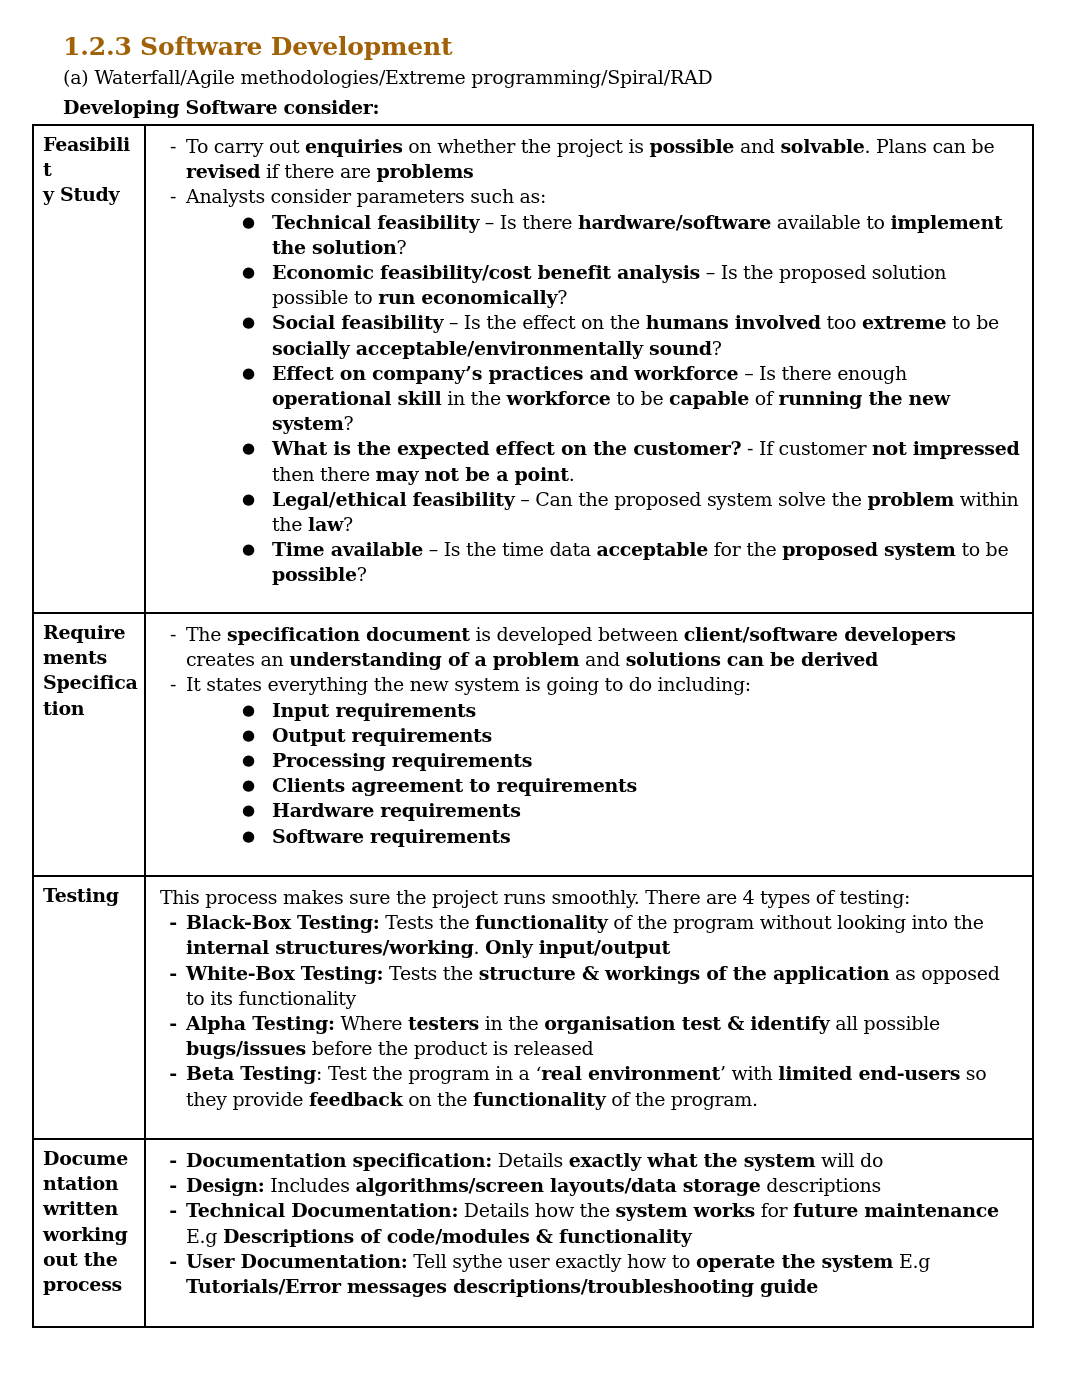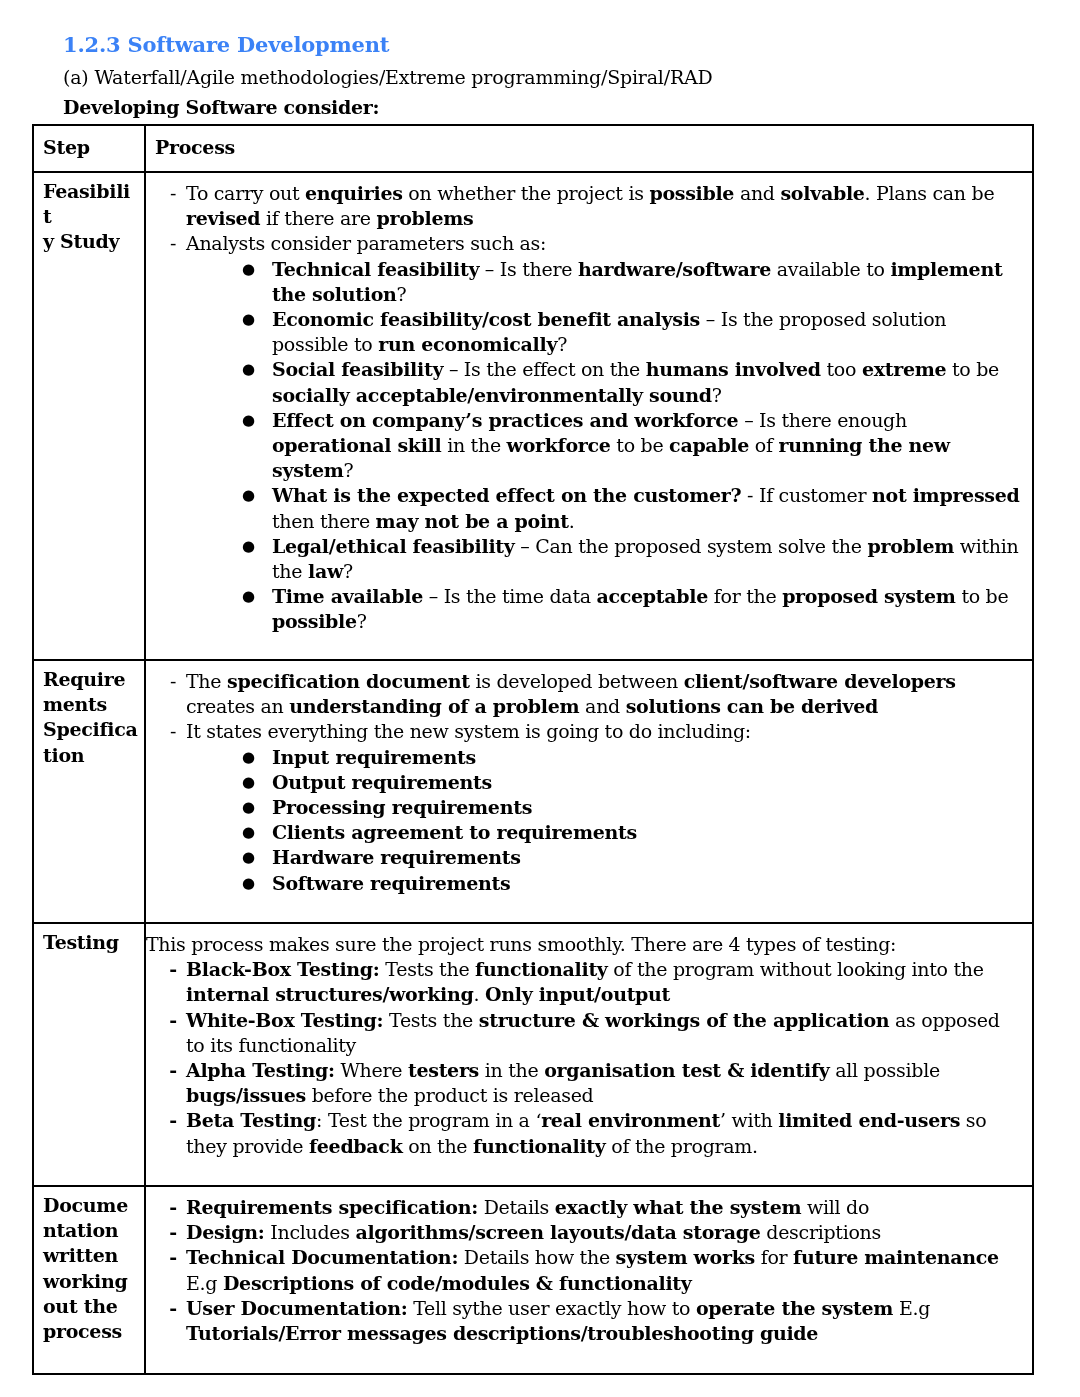--- a/index.html
+++ b/index.html
@@ -4,21 +4,21 @@
 <style>
   html, body { margin: 0; padding: 0; background: #ffffff; }
   body {
     width: 1080px; height: 1397px; position: relative; overflow: hidden;
     font-family: "DejaVu Serif", "Liberation Serif", serif;
     color: #000;
   }
   .page { position: absolute; left: 0; top: 0; width: 1080px; }
   .heading {
     position: absolute; left: 63px; top: 32px;
-    font-size: 21px; font-weight: bold; color: #3b82f6;
+    font-size: 25px; font-weight: bold; color: #a16207;
     letter-spacing: -0.2px;
   }
   .subheading {
     position: absolute; left: 63px; top: 66px;
     font-size: 19px; letter-spacing: -0.2px;
   }
   .label {
     position: absolute; left: 63px; top: 96px;
     font-size: 19px; font-weight: bold; letter-spacing: -0.3px;
   }
@@ -36,21 +36,21 @@
   .stepcell { padding: 6px 6px 6px 9px !important; font-weight: bold; word-break: break-all; }
   .stepcell span { display: block; }
   .headcell { padding: 9px 9px 6px 9px !important; font-weight: bold; height: 30px; }
   .proc { padding: 8px 10px 8px 0 !important; }
   .dash-row { display: flex; }
   .dash { width: 40px; text-align: center; flex: none; padding-left: 14px; box-sizing: border-box; }
   .dash-text { flex: 1; }
   .bul-row { display: flex; padding-left: 96px; }
   .bul { width: 30px; flex: none; font-size: 15px; }
   .bul-text { flex: 1; }
-  .intro { padding-left: 0; }
+  .intro { padding-left: 14px; }
   .testing .dash { font-weight: bold; }
   .b { font-weight: bold; }
   .row-feas td { height: 470px; }
   .row-req td { height: 245px; }
   .row-test td { height: 245px; }
   .row-doc td { height: 170px; }
 </style>
 </head>
 <body>
 
@@ -58,24 +58,20 @@
   <div class="heading">1.2.3 Software Development</div>
   <div class="subheading">(a) Waterfall/Agile methodologies/Extreme programming/Spiral/RAD</div>
   <div class="label">Developing Software consider:</div>
 
   <table class="main">
     <colgroup>
         <col class="step">
         <col>
       </colgroup>
     <tbody>
-        <tr>
-      <th class="headcell">Step</th>
-      <th class="headcell">Process</th>
-    </tr>
     <tr class="row-feas">
       <td class="stepcell">
             <span>Feasibilit</span>
             <span>y Study</span>
           </td>
       <td class="proc">
             <div class="dash-row">
               <span class="dash">-</span>
               <span class="dash-text"><span>To carry out </span><span class="b">enquiries</span><span> on whether the project is </span><span class="b">possible</span><span> and </span><span class="b">solvable</span><span>. Plans can be </span><span class="b">revised</span><span> if there are </span><span class="b">problems</span></span>
             </div>
@@ -184,21 +180,21 @@
             <span>Docume</span>
             <span>ntation</span>
             <span>written</span>
             <span>working</span>
             <span>out the</span>
             <span>process</span>
           </td>
       <td class="proc">
             <div class="dash-row">
               <span class="dash">-</span>
-              <span class="dash-text"><span class="b">Requirements specification:</span><span> Details </span><span class="b">exactly what the system</span><span> will do</span></span>
+              <span class="dash-text"><span class="b">Documentation specification:</span><span> Details </span><span class="b">exactly what the system</span><span> will do</span></span>
             </div>
             <div class="dash-row">
               <span class="dash">-</span>
               <span class="dash-text"><span class="b">Design:</span><span> Includes </span><span class="b">algorithms/screen layouts/data storage</span><span> descriptions</span></span>
             </div>
             <div class="dash-row">
               <span class="dash">-</span>
               <span class="dash-text"><span class="b">Technical Documentation:</span><span> Details how the </span><span class="b">system works</span><span> for </span><span class="b">future maintenance</span><span> E.g </span><span class="b">Descriptions of code/modules &amp; functionality</span></span>
             </div>
             <div class="dash-row">

